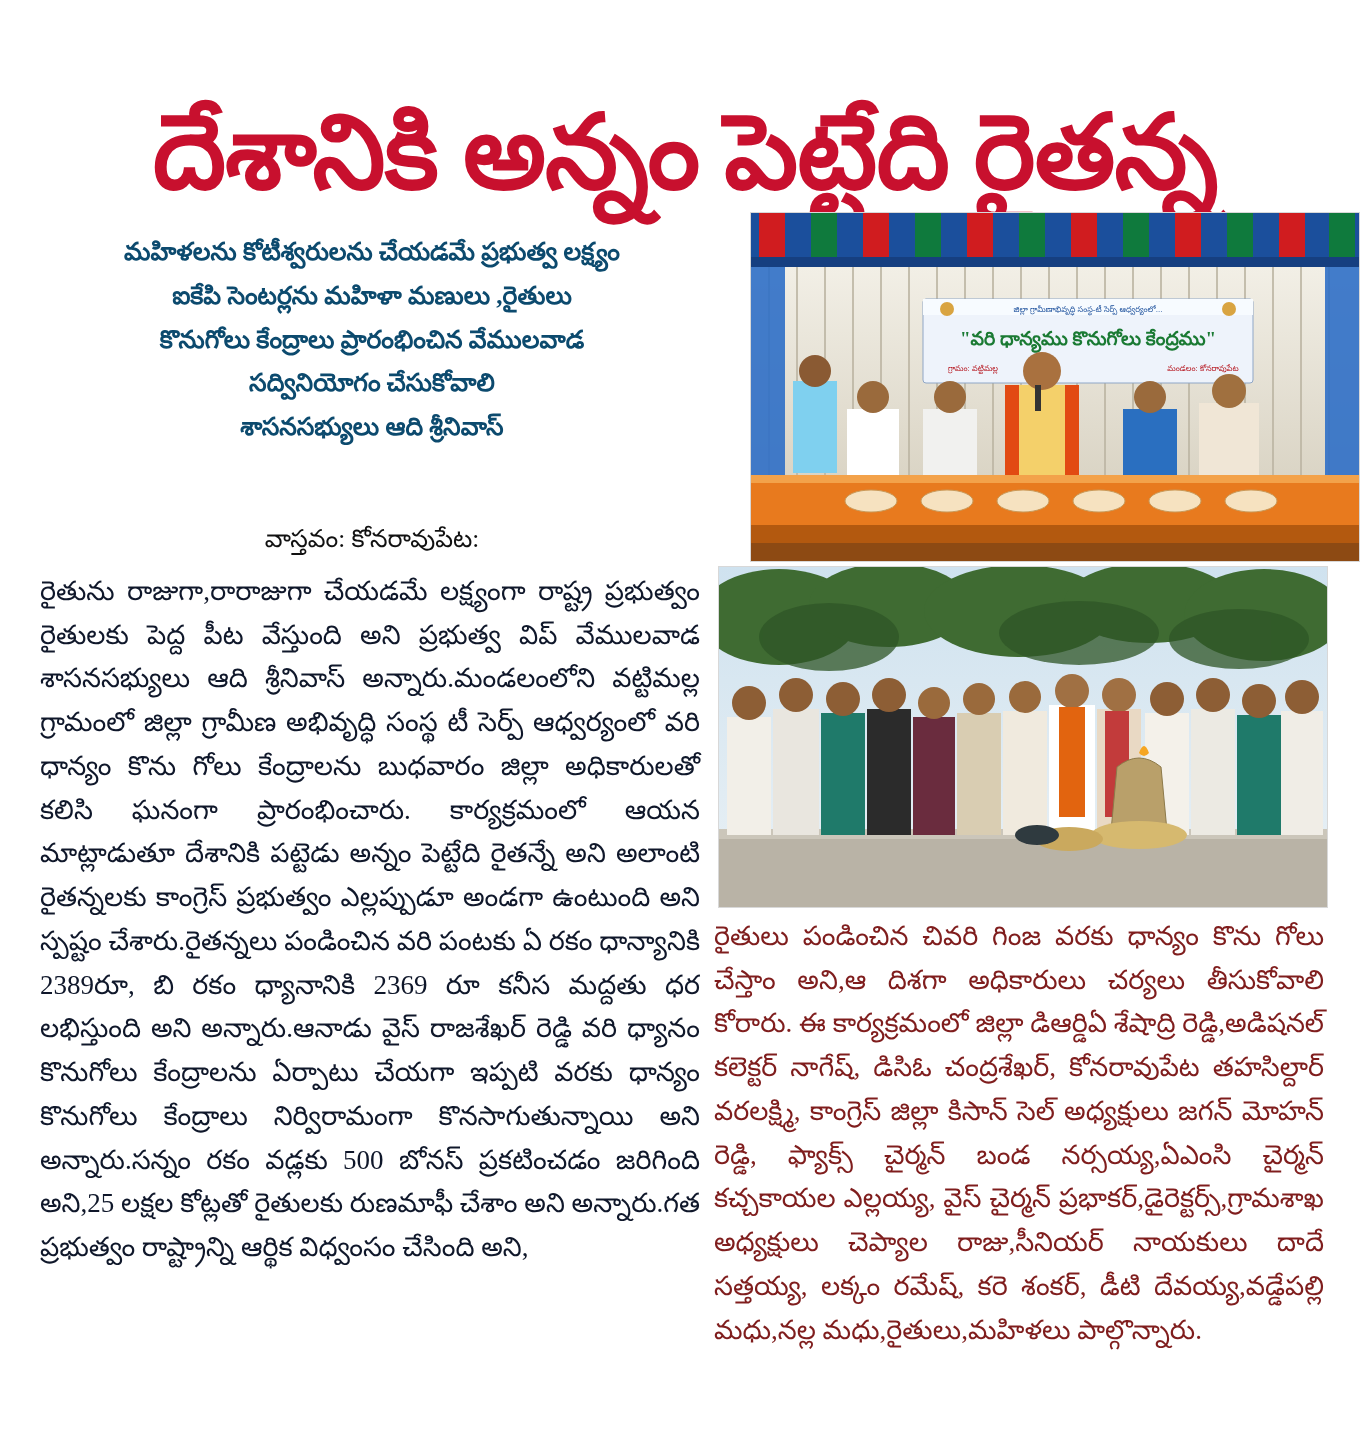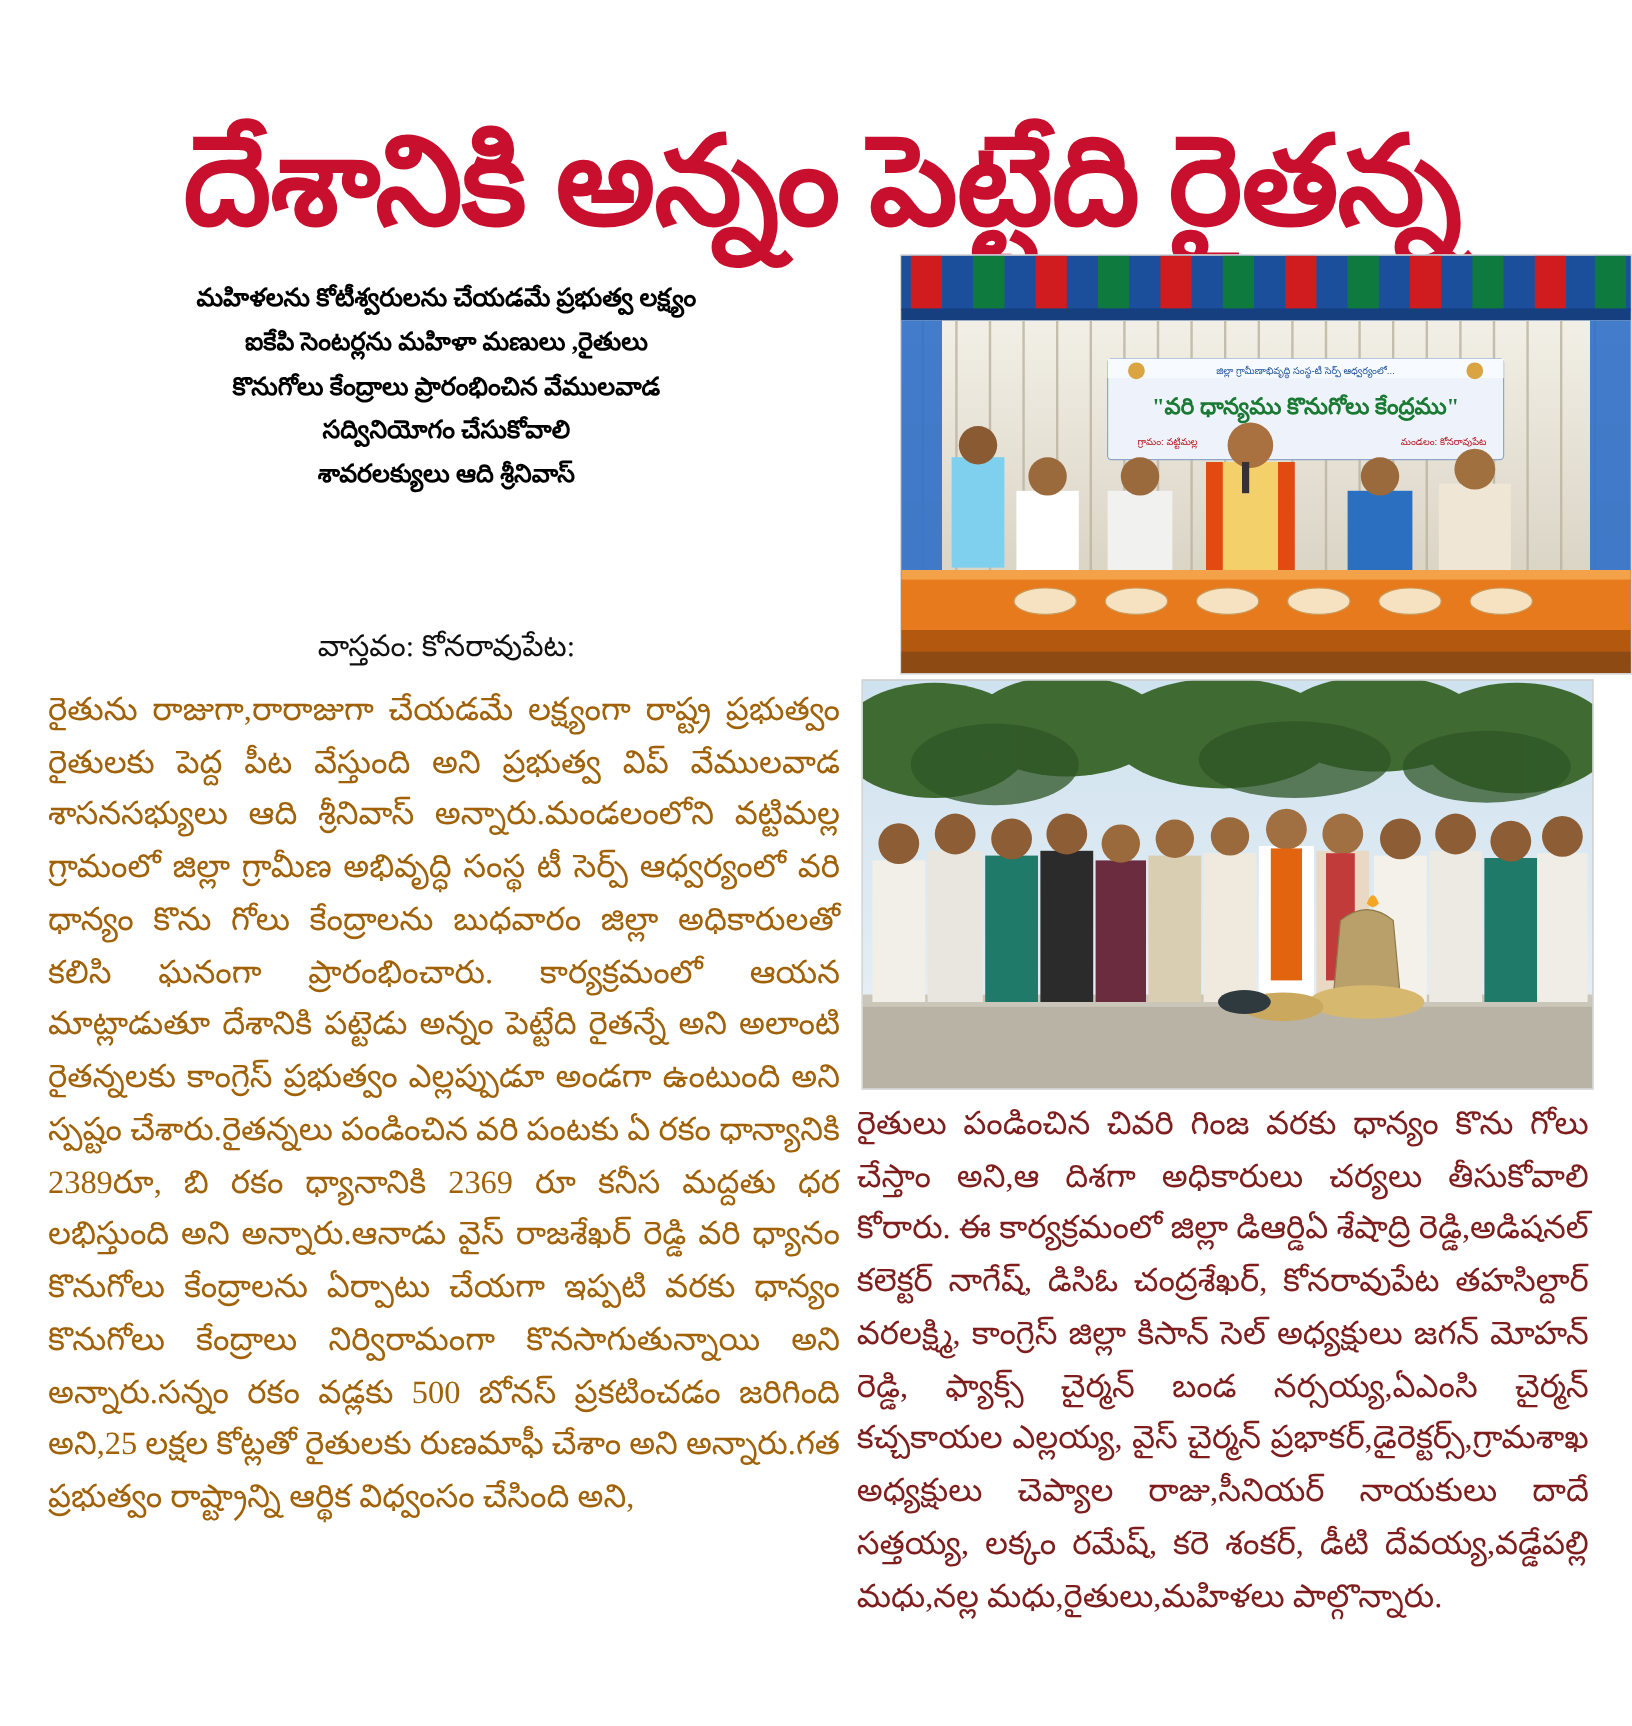--- a/index.html
+++ b/index.html
@@ -40,23 +40,23 @@
   }
 
   
   .subhead {
     position: absolute;
     left: 52px;
     top: 230px;
     width: 640px;
     text-align: center;
     font-weight: bold;
-    font-size: 21px;
+    font-size: 25px;
     line-height: 1.75;
-    color: #000000;
+    color: #0c4a6e;
   }
 
   
   .dateline {
     position: absolute;
     left: 52px;
     top: 525px;
     width: 640px;
     text-align: center;
     font-weight: normal;
@@ -67,21 +67,21 @@
   
   .col-left {
     position: absolute;
     left: 40px;
     top: 570px;
     width: 660px;
     font-size: 27px;
     line-height: 1.62;
     text-align: justify;
     text-justify: inter-word;
-    color: #a16207;
+    color: #0f172a;
     hyphens: none;
   }
   .col-right {
     position: absolute;
     left: 714px;
     top: 915px;
     width: 610px;
     font-size: 27px;
     line-height: 1.62;
     text-align: justify;
@@ -116,21 +116,21 @@
 
 <div class="page">
 
   <h1 class="headline">దేశానికి అన్నం పెట్టేది రైతన్న</h1>
 
   <div class="subhead">
     <div>మహిళలను కోటీశ్వరులను చేయడమే ప్రభుత్వ లక్ష్యం</div>
     <div>ఐకేపి సెంటర్లను మహిళా మణులు ,రైతులు</div>
     <div>కొనుగోలు కేంద్రాలు ప్రారంభించిన వేములవాడ</div>
     <div>సద్వినియోగం చేసుకోవాలి</div>
-    <div>శావరలక్యులు ఆది శ్రీనివాస్</div>
+    <div>శాసనసభ్యులు ఆది శ్రీనివాస్</div>
   </div>
 
   <div class="dateline">వాస్తవం: కోనరావుపేట:</div>
 
   <div class="col-left">రైతును రాజుగా,రారాజుగా చేయడమే లక్ష్యంగా రాష్ట్ర ప్రభుత్వం రైతులకు పెద్ద పీట వేస్తుంది అని ప్రభుత్వ విప్ వేములవాడ శాసనసభ్యులు ఆది శ్రీనివాస్ అన్నారు.మండలంలోని వట్టిమల్ల గ్రామంలో జిల్లా గ్రామీణ అభివృద్ధి సంస్థ టీ సెర్ప్ ఆధ్వర్యంలో వరి ధాన్యం కొను గోలు కేంద్రాలను బుధవారం జిల్లా అధికారులతో కలిసి ఘనంగా ప్రారంభించారు. కార్యక్రమంలో ఆయన మాట్లాడుతూ దేశానికి పట్టెడు అన్నం పెట్టేది రైతన్నే అని అలాంటి రైతన్నలకు కాంగ్రెస్ ప్రభుత్వం ఎల్లప్పుడూ అండగా ఉంటుంది అని స్పష్టం చేశారు.రైతన్నలు పండించిన వరి పంటకు ఏ రకం ధాన్యానికి 2389రూ, బి రకం ధ్యానానికి 2369 రూ కనీస మద్దతు ధర లభిస్తుంది అని అన్నారు.ఆనాడు వైస్ రాజశేఖర్ రెడ్డి వరి ధ్యానం కొనుగోలు కేంద్రాలను ఏర్పాటు చేయగా ఇప్పటి వరకు ధాన్యం కొనుగోలు కేంద్రాలు నిర్విరామంగా కొనసాగుతున్నాయి అని అన్నారు.సన్నం రకం వడ్లకు 500 బోనస్ ప్రకటించడం జరిగింది అని,25 లక్షల కోట్లతో రైతులకు రుణమాఫీ చేశాం అని అన్నారు.గత ప్రభుత్వం రాష్ట్రాన్ని ఆర్థిక విధ్వంసం చేసింది అని,</div>
 
   <div class="col-right">రైతులు పండించిన చివరి గింజ వరకు ధాన్యం కొను గోలు చేస్తాం అని,ఆ దిశగా అధికారులు చర్యలు తీసుకోవాలి కోరారు. ఈ కార్యక్రమంలో జిల్లా డిఆర్డిఏ శేషాద్రి రెడ్డి,అడిషనల్ కలెక్టర్ నాగేష్, డిసిఓ చంద్రశేఖర్, కోనరావుపేట తహసిల్దార్ వరలక్ష్మి, కాంగ్రెస్ జిల్లా కిసాన్ సెల్ అధ్యక్షులు జగన్ మోహన్ రెడ్డి, ఫ్యాక్స్ చైర్మన్ బండ నర్సయ్య,ఏఎంసి చైర్మన్ కచ్చకాయల ఎల్లయ్య, వైస్ చైర్మన్ ప్రభాకర్,డైరెక్టర్స్,గ్రామశాఖ అధ్యక్షులు చెప్యాల రాజు,సీనియర్ నాయకులు దాదే సత్తయ్య, లక్కం రమేష్, కరె శంకర్, డీటి దేవయ్య,వడ్డేపల్లి మధు,నల్ల మధు,రైతులు,మహిళలు పాల్గొన్నారు.</div>
 
   <div class="photo" id="photo-top">
     <svg viewBox="0 0 608 348" preserveAspectRatio="none" aria-hidden="true">

